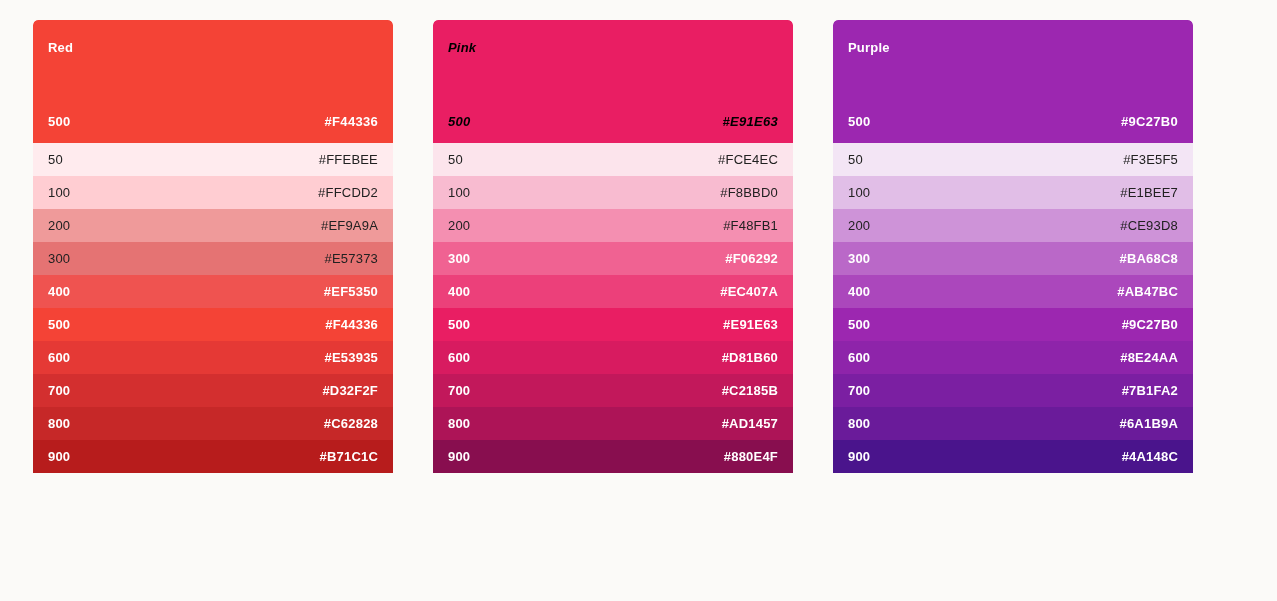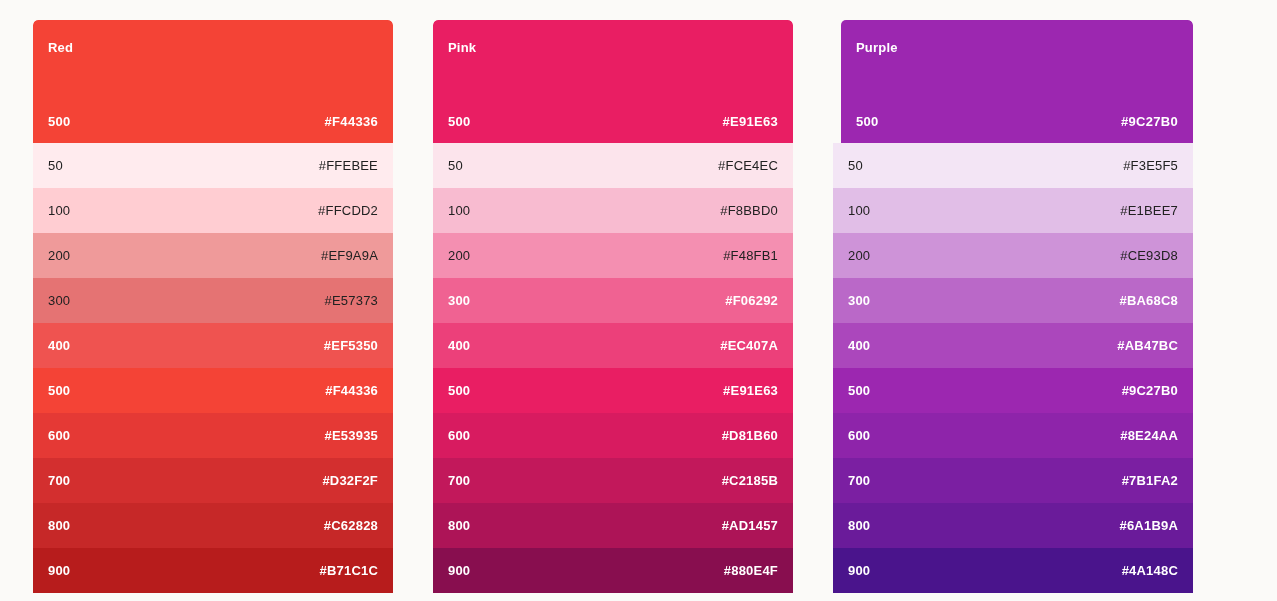--- a/index.html
+++ b/index.html
@@ -56,21 +56,21 @@
     display: flex;
     align-items: baseline;
     justify-content: space-between;
     font-size: 13px;
     font-weight: bold;
     letter-spacing: .3px;
   }
 
   
   .shade-row {
-    height: 45px;
+    height: 33px;
     display: flex;
     align-items: center;
     justify-content: space-between;
     padding: 0 15px;
     font-size: 13px;
     letter-spacing: .2px;
   }
 
   .shade-row.on-light { color: #212121; font-weight: normal; }
   .shade-row.on-dark  { color: #FFFFFF; font-weight: bold; }
@@ -125,21 +125,21 @@
       <div class="shade-row on-dark" style="background: rgb(198, 40, 40);">
         <span class="shade-label">800</span>
         <span class="shade-hex">#C62828</span>
       </div>
       <div class="shade-row on-dark" style="background: rgb(183, 28, 28);">
         <span class="shade-label">900</span>
         <span class="shade-hex">#B71C1C</span>
       </div>
     </div>
     <div class="palette-column">
-      <div class="palette-header" style="background: rgb(233, 30, 99); color: #ffffff;">
+      <div class="palette-header" style="background: rgb(233, 30, 99); color: #000000; font-style: italic;">
         <div class="palette-name">Pink</div>
         <div class="palette-header-footer">
           <span class="shade-label">500</span>
           <span class="shade-hex">#E91E63</span>
         </div>
       </div>
       <div class="shade-row on-light" style="background: rgb(252, 228, 236);">
         <span class="shade-label">50</span>
         <span class="shade-hex">#FCE4EC</span>
       </div>
@@ -174,21 +174,21 @@
       <div class="shade-row on-dark" style="background: rgb(173, 20, 87);">
         <span class="shade-label">800</span>
         <span class="shade-hex">#AD1457</span>
       </div>
       <div class="shade-row on-dark" style="background: rgb(136, 14, 79);">
         <span class="shade-label">900</span>
         <span class="shade-hex">#880E4F</span>
       </div>
     </div>
     <div class="palette-column">
-      <div class="palette-header" style="background: rgb(156, 39, 176); color: rgb(255, 255, 255); margin-left: 8px;">
+      <div class="palette-header" style="background: rgb(156, 39, 176); color: rgb(255, 255, 255);">
         <div class="palette-name">Purple</div>
         <div class="palette-header-footer">
           <span class="shade-label">500</span>
           <span class="shade-hex">#9C27B0</span>
         </div>
       </div>
       <div class="shade-row on-light" style="background: rgb(243, 229, 245);">
         <span class="shade-label">50</span>
         <span class="shade-hex">#F3E5F5</span>
       </div>

